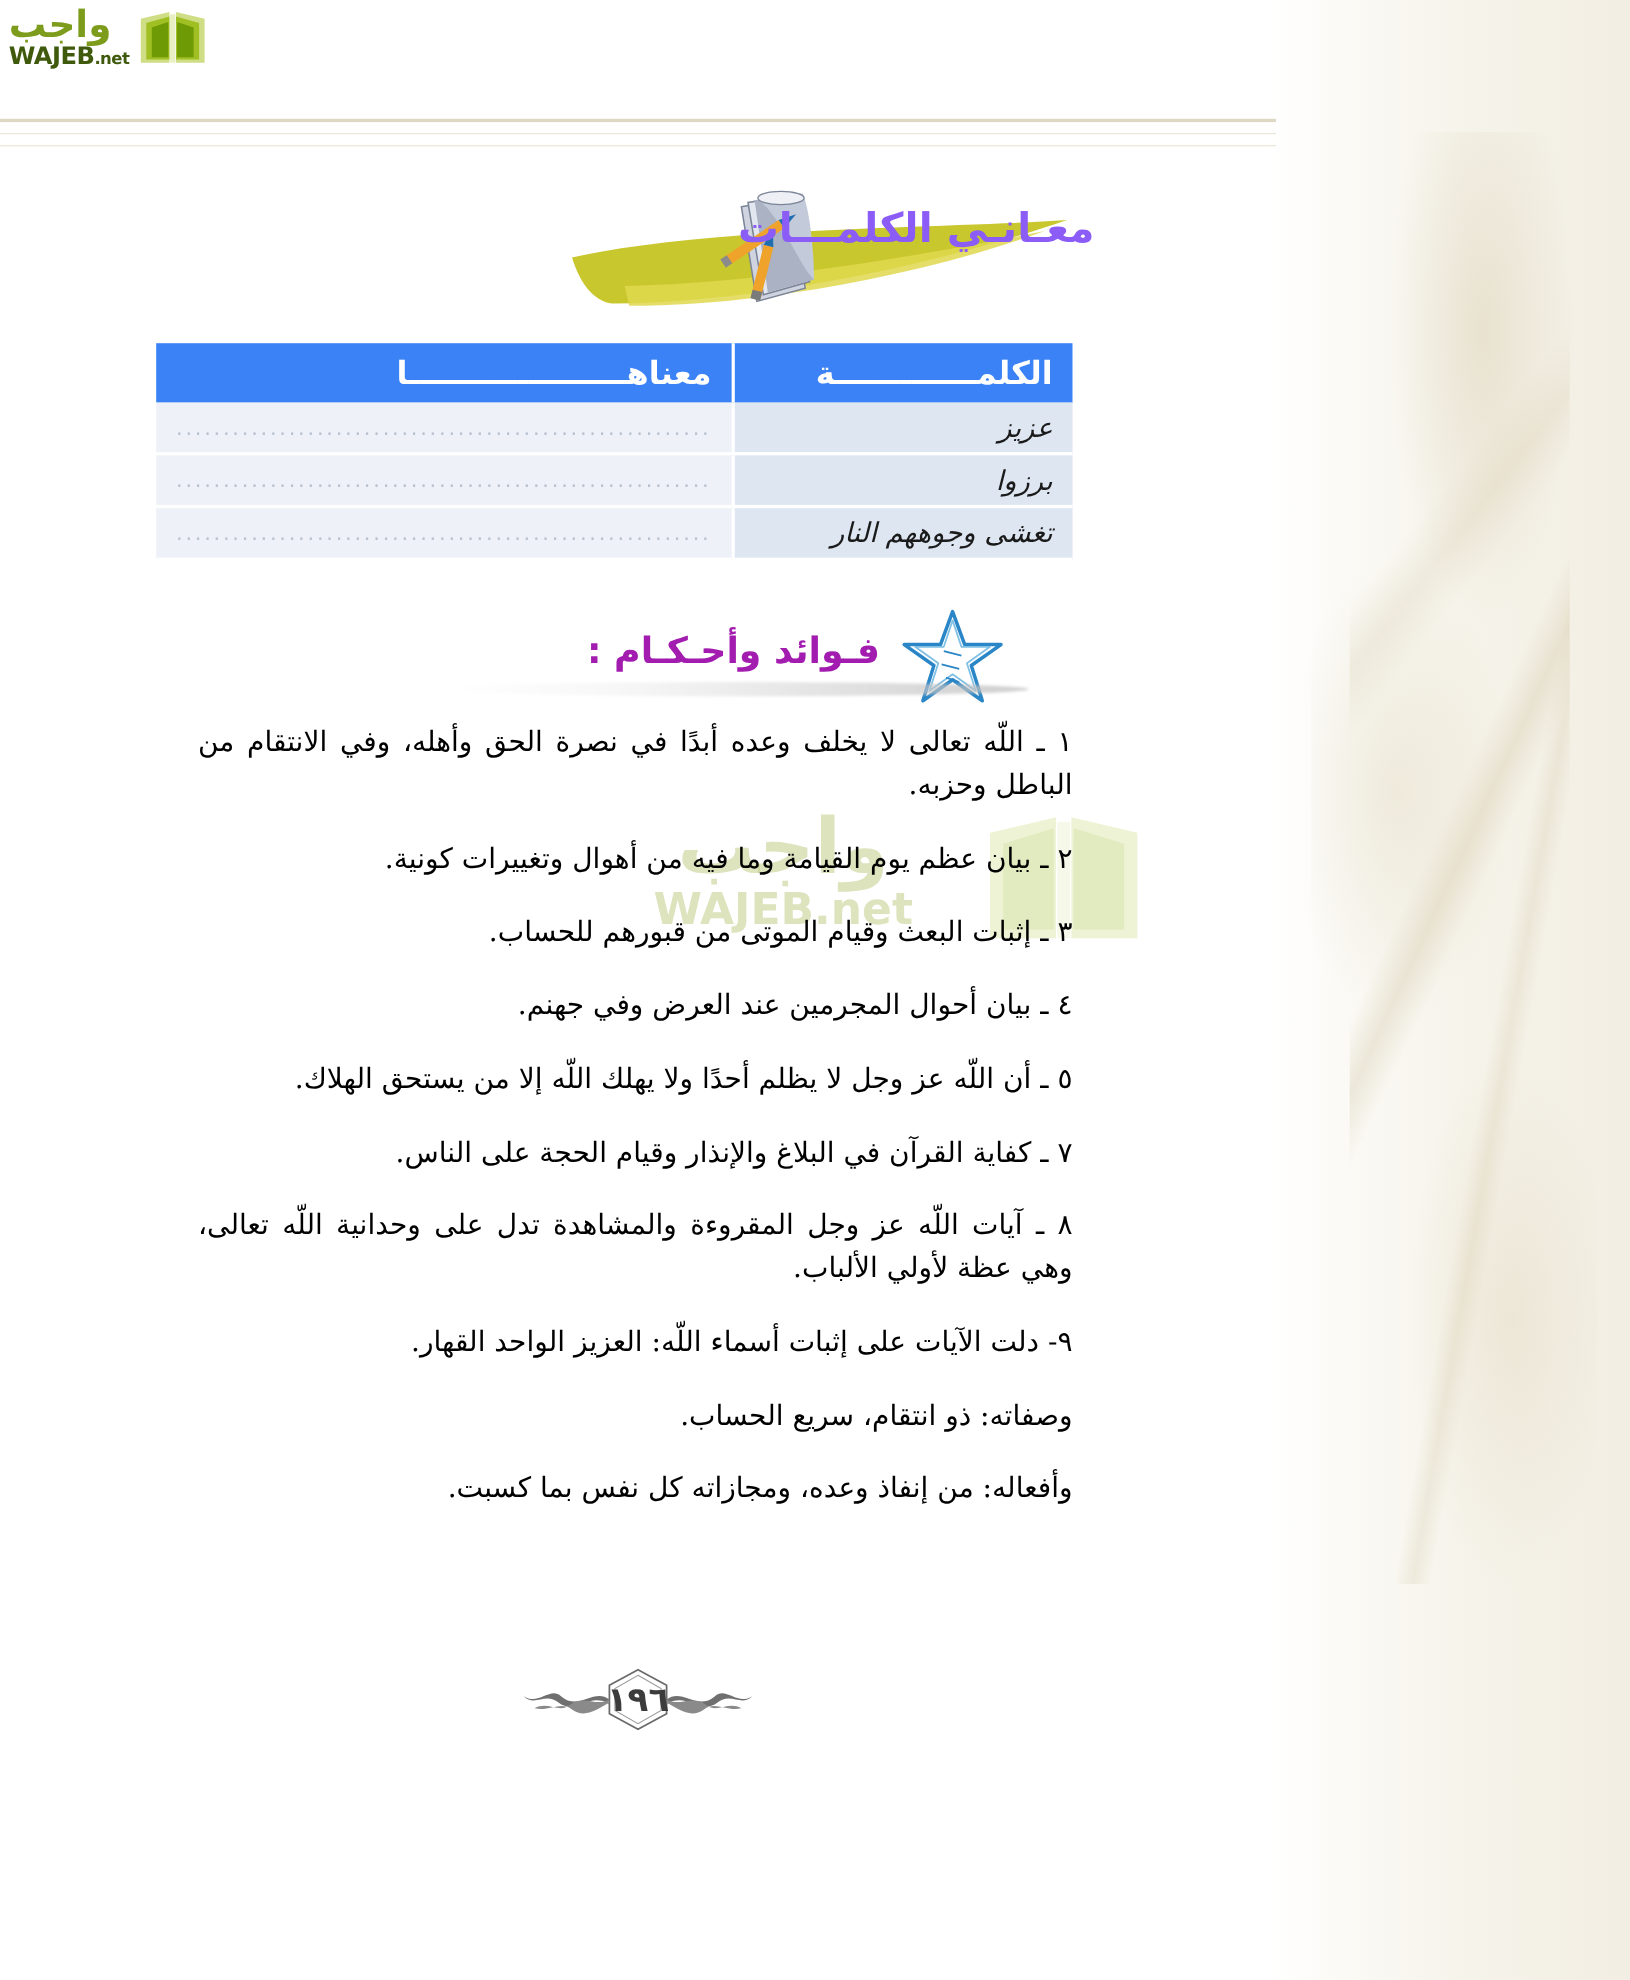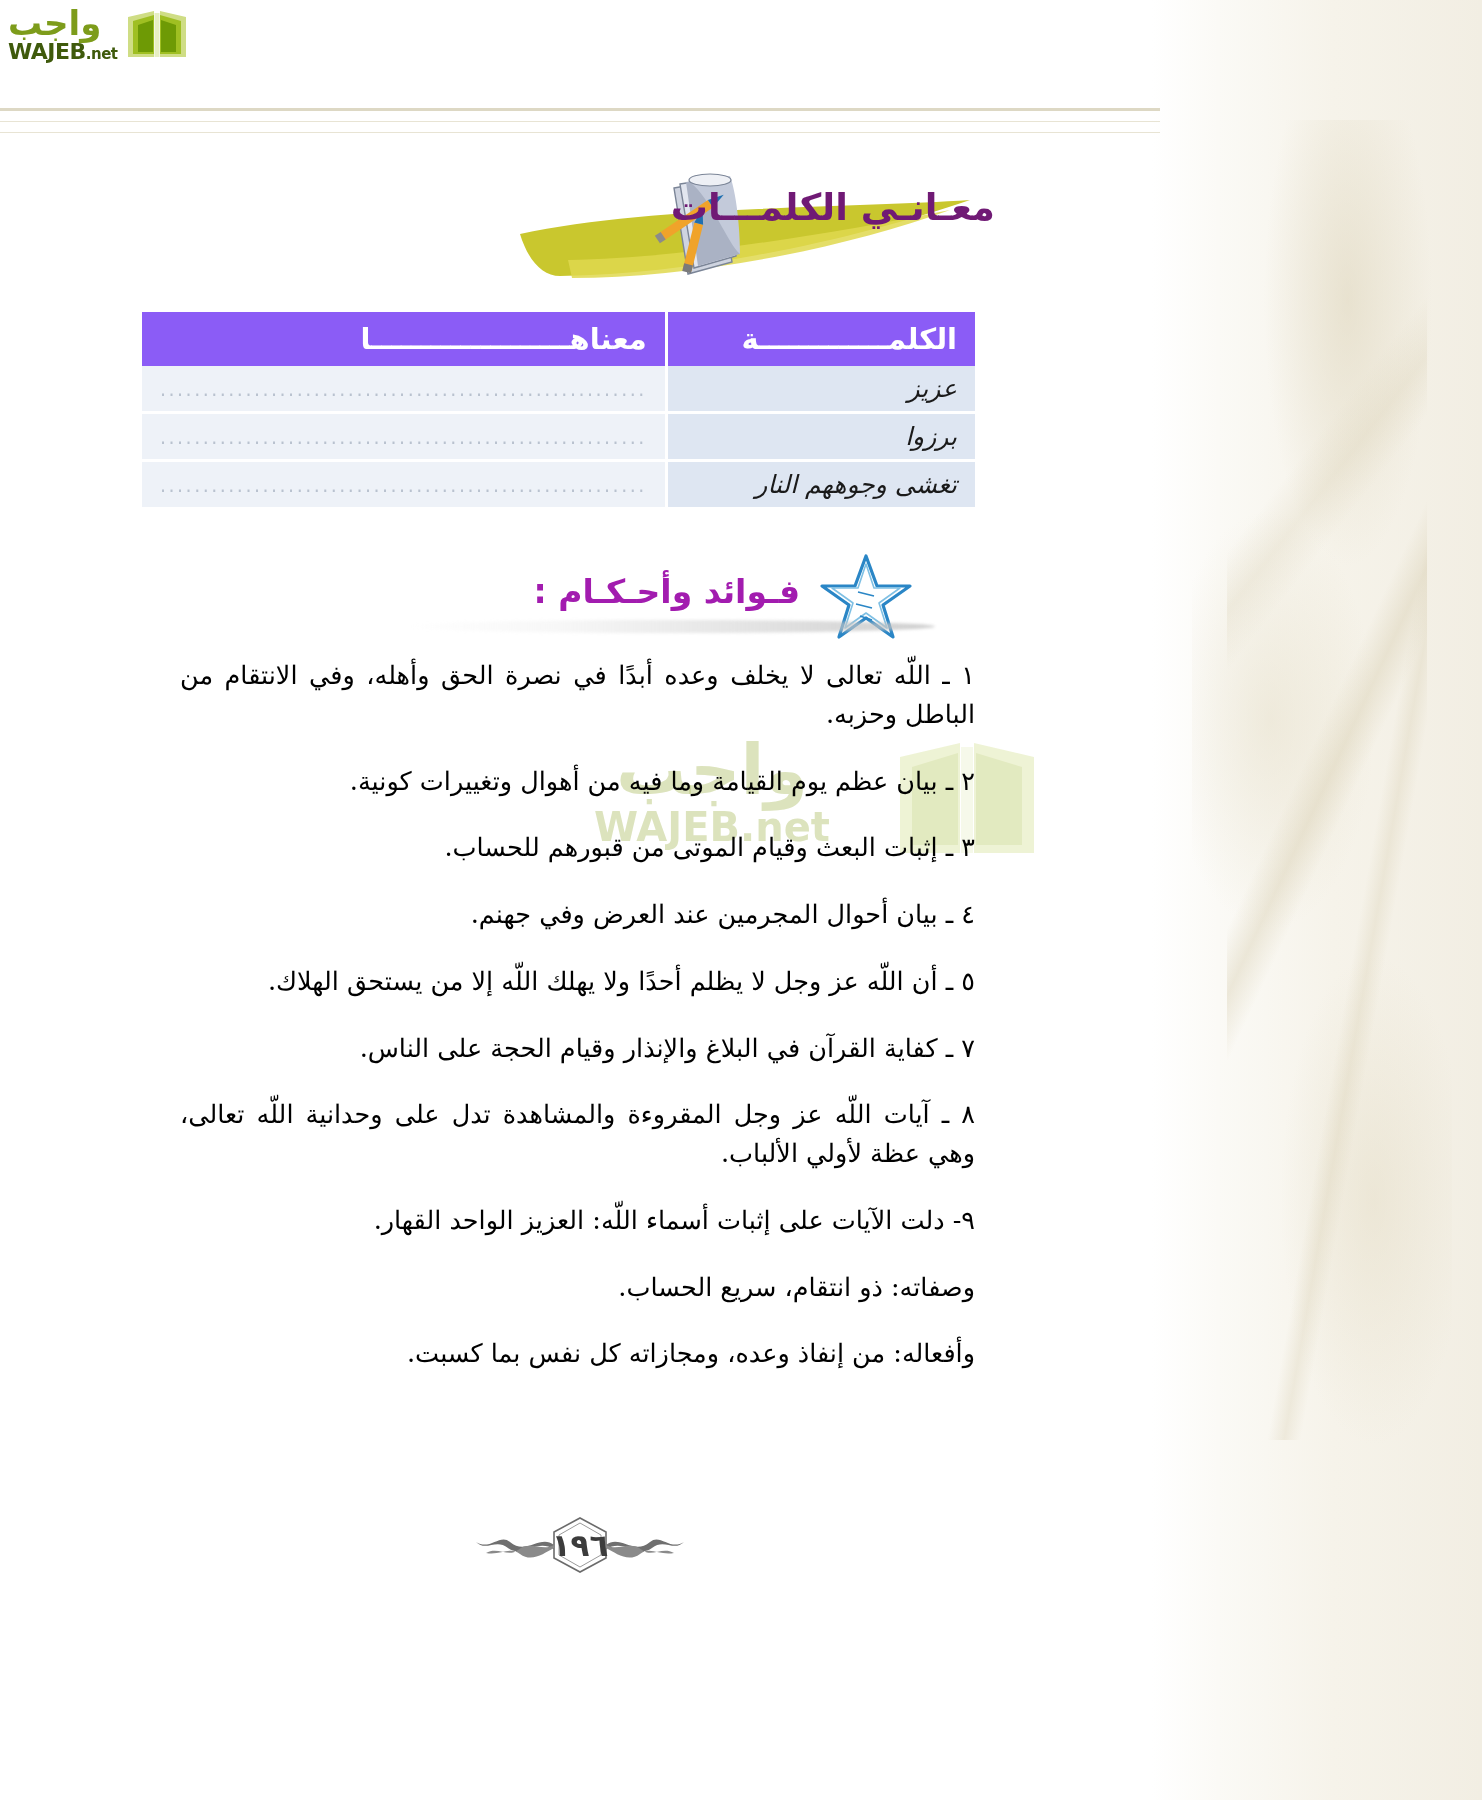--- a/index.html
+++ b/index.html
@@ -94,36 +94,36 @@
   .banner-swoosh {
     position: absolute;
     top: 38px; left: 520px;
     width: 450px; height: 90px;
   }
   .banner-title {
     position: absolute;
     top: 26px; right: 165px;
     font-size: 37px;
     font-weight: bold;
-    color: #701a75;
+    color: #8b5cf6;
     letter-spacing: 1px;
     white-space: nowrap;
   }
   .pen-illus { position: absolute; top: 10px; right: 400px; width: 120px; height: 120px; }
 
   
   .vocab-table {
     width: 833px;
     margin: 22px 0 0 0;
     margin-right: 185px;
     border-collapse: separate;
     border-spacing: 0;
   }
   .vocab-table th {
-    background: #8b5cf6;
+    background: #3b82f6;
     color: #ffffff;
     font-size: 29px;
     font-weight: bold;
     height: 54px;
     padding: 0 18px;
     text-align: right;
     vertical-align: middle;
     white-space: nowrap;
   }
   .vocab-table th.th-word { width: 350px; border-left: 3px solid #ffffff; }

